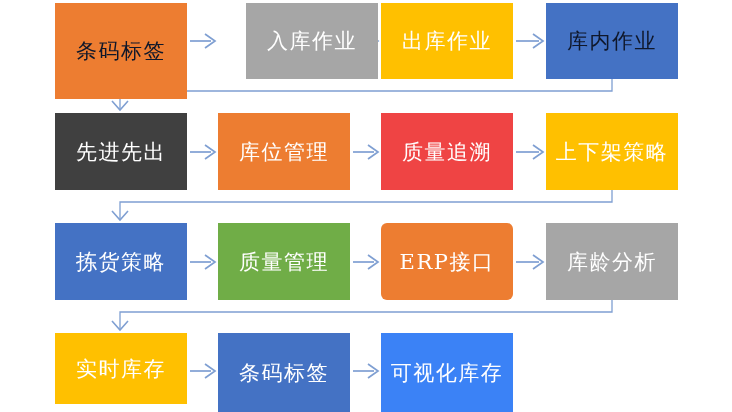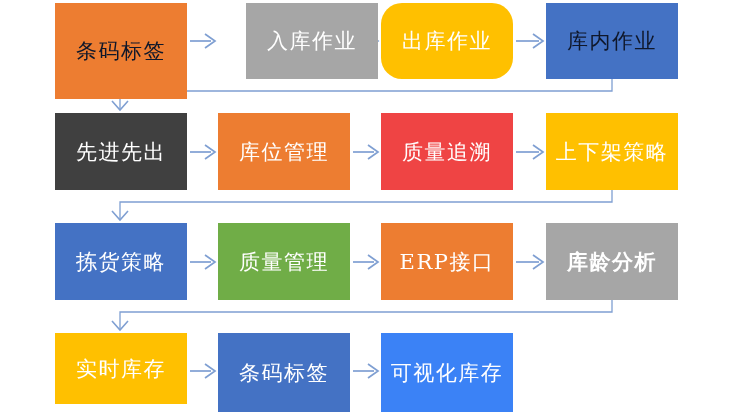--- a/index.html
+++ b/index.html
@@ -64,27 +64,27 @@
       <path d="M 612 79 L 612 91 L 120 91 L 120 109" fill="none" stroke="#7F9FD2" stroke-width="1.3"></path>
       <path d="M 112 101 L 120 110 L 128 101" fill="none" stroke="#7F9FD2" stroke-width="1.6"></path>
       <path d="M 612 190 L 612 202 L 120 202 L 120 219" fill="none" stroke="#7F9FD2" stroke-width="1.3"></path>
       <path d="M 112 211 L 120 220 L 128 211" fill="none" stroke="#7F9FD2" stroke-width="1.6"></path>
       <path d="M 612 300 L 612 312 L 120 312 L 120 329" fill="none" stroke="#7F9FD2" stroke-width="1.3"></path>
       <path d="M 112 321 L 120 330 L 128 321" fill="none" stroke="#7F9FD2" stroke-width="1.6"></path>
     </svg>
   <div id="nodes">
       <div class="flow-node" style="left: 55px; top: 3px; width: 132px; height: 96px; background: rgb(237, 125, 49); color: #0f172a;">条码标签</div>
       <div class="flow-node" style="left: 218px; top: 3px; width: 132px; height: 76px; background: rgb(166, 166, 166); color: rgb(255, 255, 255); margin-left: 28px;">入库作业</div>
-      <div class="flow-node" style="left: 381px; top: 3px; width: 132px; height: 76px; background: rgb(255, 192, 0); color: rgb(255, 255, 255); border-radius: 21px;">出库作业</div>
+      <div class="flow-node" style="left: 381px; top: 3px; width: 132px; height: 76px; background: rgb(255, 192, 0); color: rgb(255, 255, 255);">出库作业</div>
       <div class="flow-node" style="left: 546px; top: 3px; width: 132px; height: 76px; background: rgb(68, 114, 196); color: #0f172a;">库内作业</div>
       <div class="flow-node" style="left: 55px; top: 113px; width: 132px; height: 77px; background: #404040; color: rgb(255, 255, 255);">先进先出</div>
       <div class="flow-node" style="left: 218px; top: 113px; width: 132px; height: 77px; background: rgb(237, 125, 49); color: rgb(255, 255, 255);">库位管理</div>
       <div class="flow-node" style="left: 381px; top: 113px; width: 132px; height: 77px; background: #ef4444; color: rgb(255, 255, 255);">质量追溯</div>
       <div class="flow-node" style="left: 546px; top: 113px; width: 132px; height: 77px; background: rgb(255, 192, 0); color: rgb(255, 255, 255); font-family: Liberation Mono, monospace;">上下架策略</div>
       <div class="flow-node" style="left: 55px; top: 223px; width: 132px; height: 77px; background: rgb(68, 114, 196); color: rgb(255, 255, 255);">拣货策略</div>
       <div class="flow-node" style="left: 218px; top: 223px; width: 132px; height: 77px; background: rgb(112, 173, 71); color: rgb(255, 255, 255);">质量管理</div>
-      <div class="flow-node" style="left: 381px; top: 223px; width: 132px; height: 77px; background: rgb(237, 125, 49); color: rgb(255, 255, 255);">ERP接口</div>
-      <div class="flow-node" style="left: 546px; top: 223px; width: 132px; height: 77px; background: rgb(166, 166, 166); color: rgb(255, 255, 255); font-weight: bold;">库龄分析</div>
+      <div class="flow-node" style="left: 381px; top: 223px; width: 132px; height: 77px; background: rgb(237, 125, 49); color: rgb(255, 255, 255); border-radius: 6px;">ERP接口</div>
+      <div class="flow-node" style="left: 546px; top: 223px; width: 132px; height: 77px; background: rgb(166, 166, 166); color: rgb(255, 255, 255);">库龄分析</div>
       <div class="flow-node" style="left: 55px; top: 333px; width: 132px; height: 71px; background: rgb(255, 192, 0); color: rgb(255, 255, 255);">实时库存</div>
       <div class="flow-node" style="left: 218px; top: 333px; width: 132px; height: 79px; background: rgb(68, 114, 196); color: rgb(255, 255, 255);">条码标签</div>
       <div class="flow-node" style="left: 381px; top: 333px; width: 132px; height: 79px; background: #3b82f6; color: rgb(255, 255, 255);">可视化库存</div>
     </div>
 </div>
 
 </body></html>

